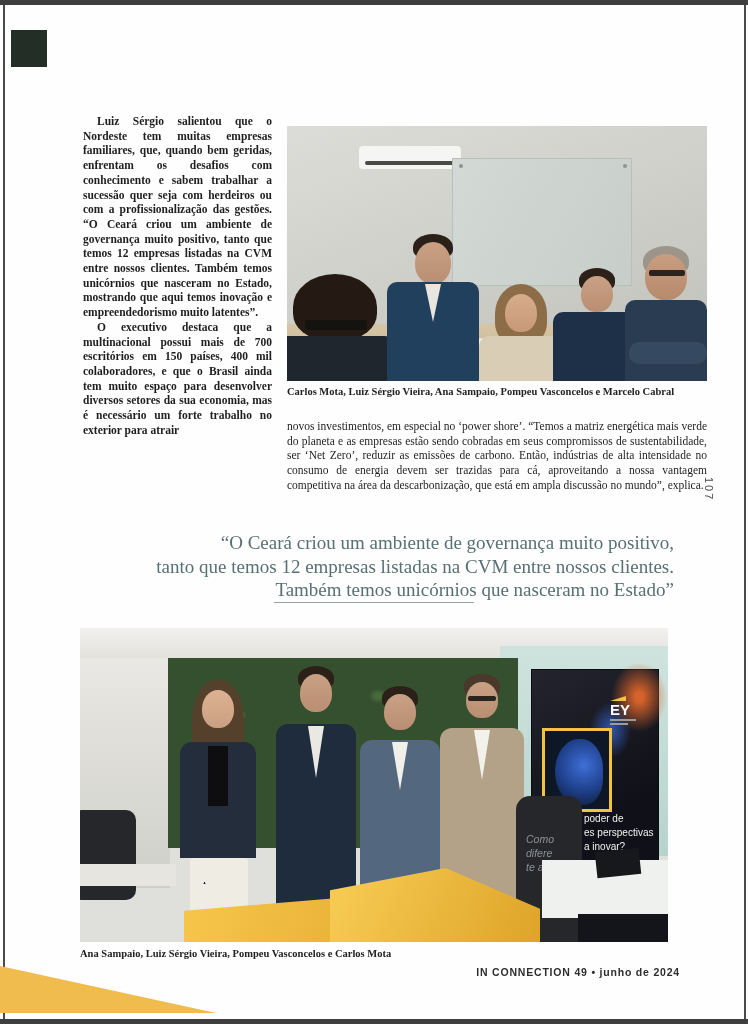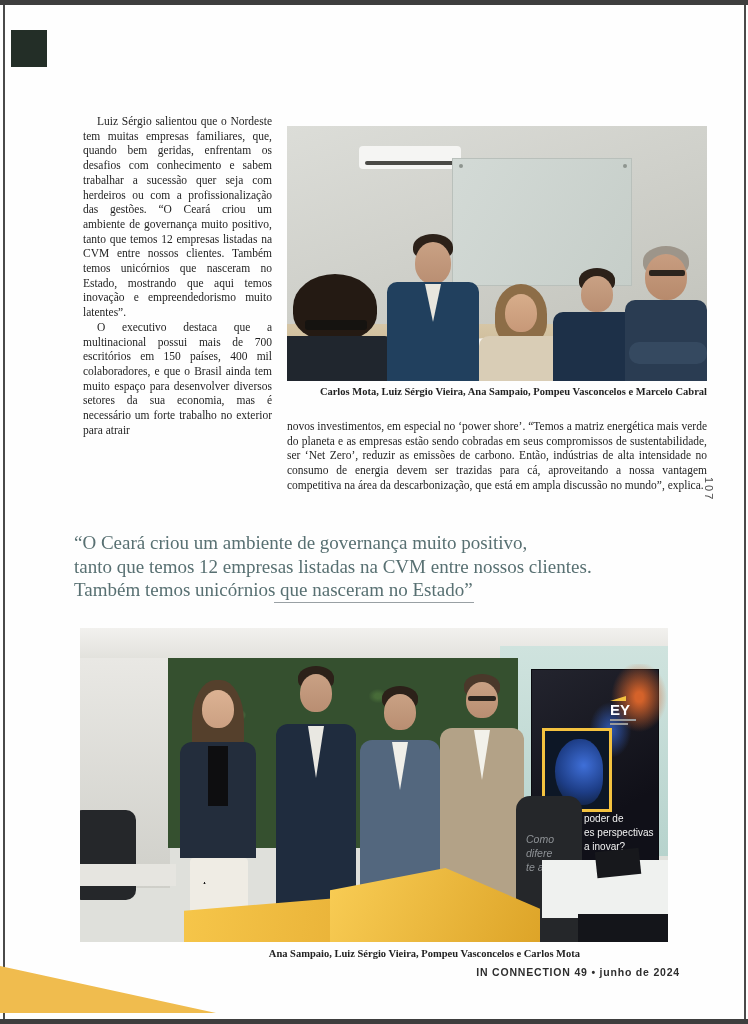--- a/index.html
+++ b/index.html
@@ -9,27 +9,27 @@
   
   .edge{background:#3e3e3e;}
   
   #corner-square{left:11px;top:30px;width:36px;height:37px;background:#232e27;}
   
   #corner-triangle{left:0;top:966px;width:216px;height:47px;background:#f0bc4e;
         clip-path:polygon(0 0,0 100%,100% 100%);}
   
   .bodytext{font-size:11.5px;line-height:14.7px;text-align:justify;color:#1e1e1e;}
   .bodytext p{margin:0;}
-  .bodytext p.ind{text-indent:14px;}
+  .bodytext p.ind{text-indent:14px;font-weight:bold;}
   #left-col{left:83px;top:114px;width:189px;}
   #right-col{left:287px;top:419px;width:420px;}
   
-  .caption{font-size:10.5px;font-weight:bold;color:#222;font-family:"Liberation Serif",serif;text-align:right;}
-  
-  #pull-quote{left:74px;top:531px;width:600px;text-align:left;color:#587072;
+  .caption{font-size:10.5px;font-weight:bold;color:#222;font-family:"Liberation Serif",serif;}
+  
+  #pull-quote{left:74px;top:531px;width:600px;text-align:right;color:#587072;
         font-size:19px;line-height:23.5px;font-family:"Liberation Serif",serif;}
   #quote-rule{left:274px;top:602px;width:200px;height:0;border-top:1.5px solid #99a0a4;}
   
   #page-number{left:694px;top:486px;width:30px;color:#4c4c4c;font-family:"Liberation Sans",sans-serif;
         font-size:11px;letter-spacing:2px;transform:rotate(90deg);transform-origin:center;}
   #footer{left:380px;top:966px;width:300px;text-align:right;color:#2e2e2e;
         font-family:"Liberation Sans",sans-serif;font-size:10.5px;font-weight:bold;letter-spacing:0.8px;}
   
   #photo1{left:287px;top:126px;width:420px;height:255px;overflow:hidden;
         background:linear-gradient(160deg,#dcddd8 0%,#cfd0ca 45%,#bfc0b8 100%);}

